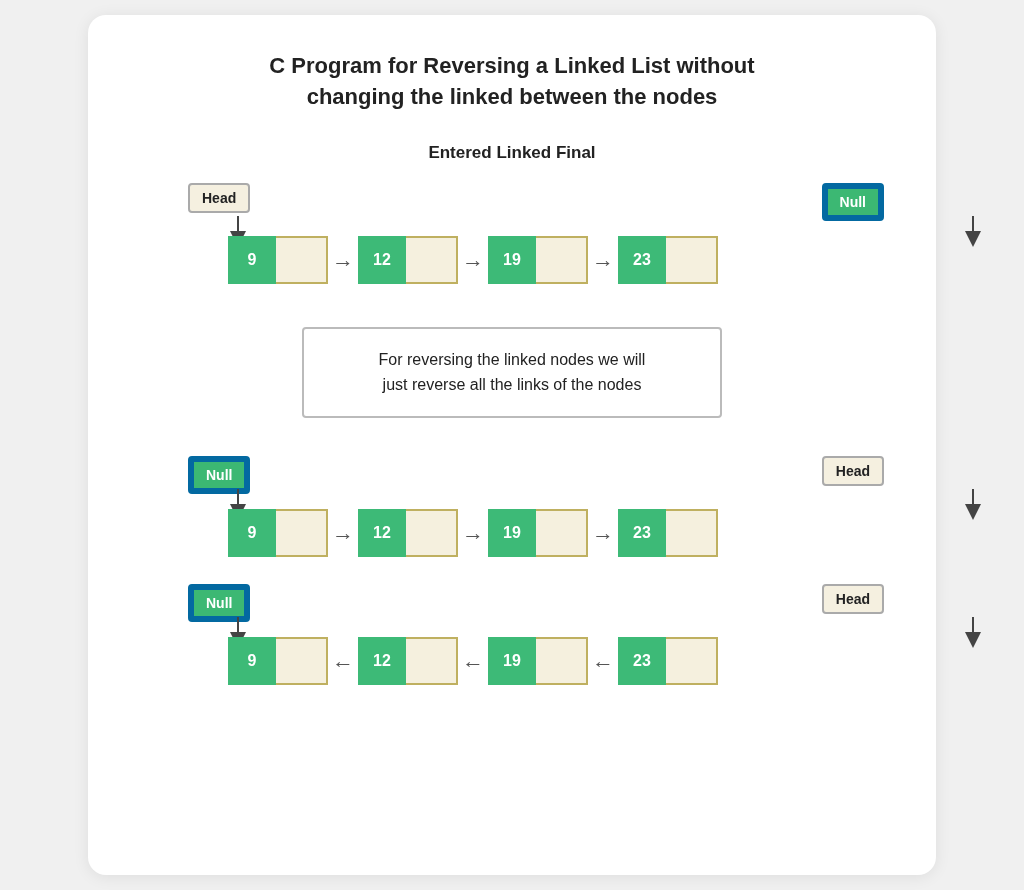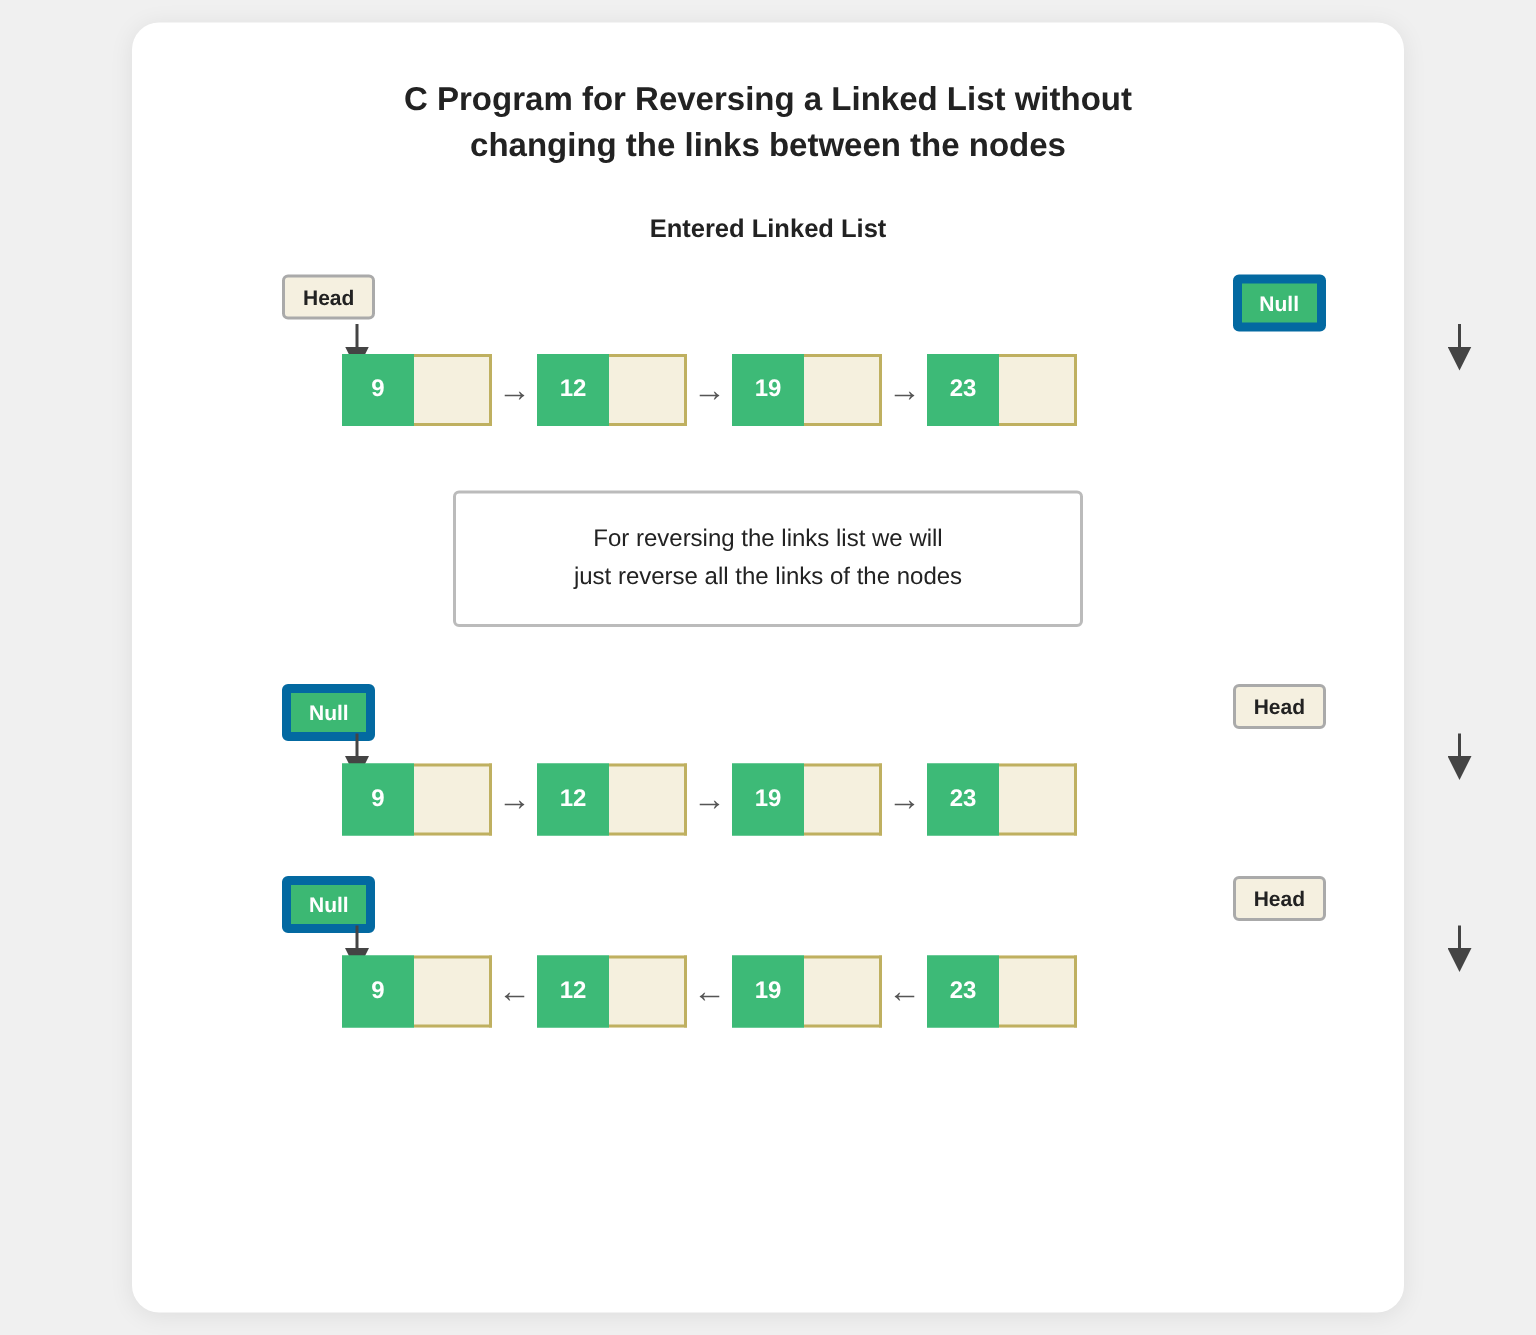--- a/index.html
+++ b/index.html
@@ -109,24 +109,24 @@
       position: relative;
     }
   </style>
 </head>
 <body>
 
 <div class="card">
 
   <div class="main-title">
     <span>C Program for Reversing a Linked List without</span><br>
-    <span>changing the links between the nodes</span>
-  </div>
-
-  <div class="section-label">Entered Linked List</div>
+    <span>changing the linked between the nodes</span>
+  </div>
+
+  <div class="section-label">Entered Linked Final</div>
 
   <div class="diagram-wrapper" style="height:110px; position:relative; margin-bottom: 10px;">
 
     <div class="label-box" style="position:absolute; top:2px; left:60px; font-size:14px; padding:5px 12px;">
       <span>Head</span>
     </div>
 
     <div class="label-box-green" style="position:absolute; top:2px; right:12px; font-size:14px; padding:5px 12px;">
       <span>Null</span>
     </div>
@@ -165,21 +165,21 @@
 
       <div class="node">
         <div class="node-val" style="background:#3dba77;border-color:#3dba77;">23</div>
         <div class="node-ptr" style="background:#f5f0de;border-color:#bfb060;width:52px;"></div>
       </div>
     </div>
   </div>
 
   <div style="display:flex; justify-content:center; margin: 18px 0 18px 0;">
     <div class="explain-box">
-      <span>For reversing the links list we will</span><br>
+      <span>For reversing the linked nodes we will</span><br>
       <span>just reverse all the links of the nodes</span>
     </div>
   </div>
 
   <div class="diagram-wrapper" style="height:110px; position:relative; margin-bottom: 18px;">
 
     <div class="label-box-green" style="position:absolute; top:2px; left:60px; font-size:14px; padding:5px 12px;">
       <span>Null</span>
     </div>
 

